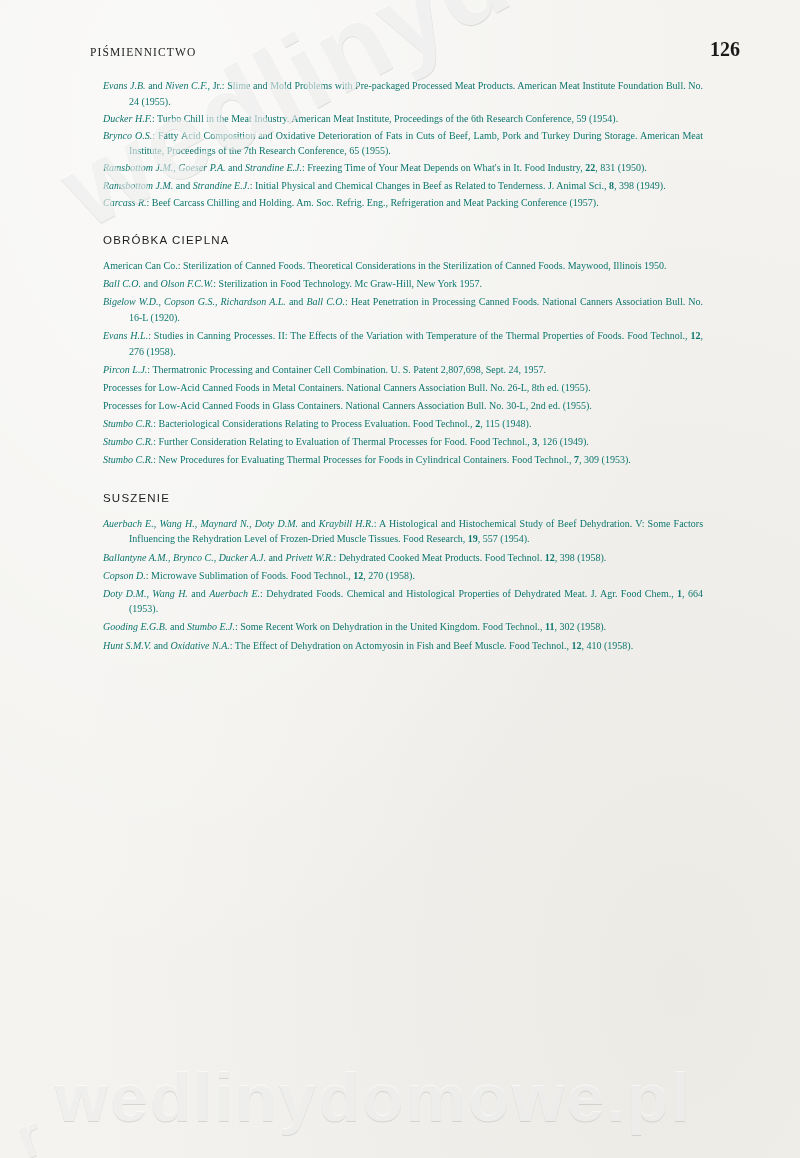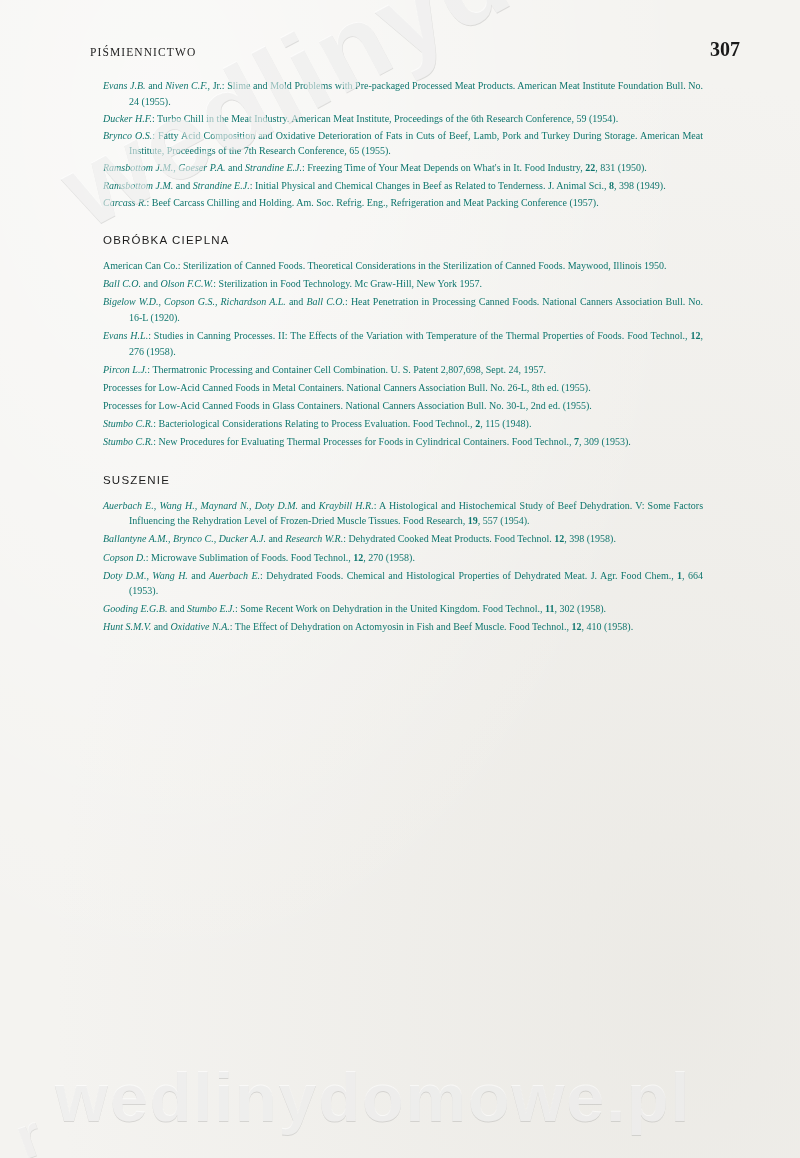--- a/index.html
+++ b/index.html
@@ -140,21 +140,21 @@
 </style>
 </head>
 <body>
 
 <div class="page"></div>
 
 <div class="content">
 
   <header class="page-header">
     <div class="running-head">PIŚMIENNICTWO</div>
-    <div class="page-number">307</div>
+    <div class="page-number">126</div>
   </header>
 
   <div class="body-col">
 
     <div class="group first">
       <div class="ref"><i>Evans J.B.</i> and <i>Niven C.F.</i>, Jr.: Slime and Mold Problems with Pre-packaged Processed Meat Products. American Meat Institute Foundation Bull. No. 24 (1955).</div>
       <div class="ref"><i>Ducker H.F.</i>: Turbo Chill in the Meat Industry. American Meat Institute, Proceedings of the 6th Research Conference, 59 (1954).</div>
       <div class="ref"><i>Brynco O.S.</i>: Fatty Acid Composition and Oxidative Deterioration of Fats in Cuts of Beef, Lamb, Pork and Turkey During Storage. American Meat Institute, Proceedings of the 7th Research Conference, 65 (1955).</div>
       <div class="ref"><i>Ramsbottom J.M.</i>, <i>Goeser P.A.</i> and <i>Strandine E.J.</i>: Freezing Time of Your Meat Depends on What's in It. Food Industry, <b>22</b>, 831 (1950).</div>
       <div class="ref"><i>Ramsbottom J.M.</i> and <i>Strandine E.J.</i>: Initial Physical and Chemical Changes in Beef as Related to Tenderness. J. Animal Sci., <b>8</b>, 398 (1949).</div>
@@ -165,28 +165,29 @@
 
     <div class="group second">
       <div class="ref noindent">American Can Co.: Sterilization of Canned Foods. Theoretical Considerations in the Sterilization of Canned Foods. Maywood, Illinois 1950.</div>
       <div class="ref"><i>Ball C.O.</i> and <i>Olson F.C.W.</i>: Sterilization in Food Technology. Mc Graw-Hill, New York 1957.</div>
       <div class="ref"><i>Bigelow W.D.</i>, <i>Copson G.S.</i>, <i>Richardson A.L.</i> and <i>Ball C.O.</i>: Heat Penetration in Processing Canned Foods. National Canners Association Bull. No. 16-L (1920).</div>
       <div class="ref"><i>Evans H.L.</i>: Studies in Canning Processes. II: The Effects of the Variation with Temperature of the Thermal Properties of Foods. Food Technol., <b>12</b>, 276 (1958).</div>
       <div class="ref"><i>Pircon L.J.</i>: Thermatronic Processing and Container Cell Combination. U. S. Patent 2,807,698, Sept. 24, 1957.</div>
       <div class="ref noindent">Processes for Low-Acid Canned Foods in Metal Containers. National Canners Association Bull. No. 26-L, 8th ed. (1955).</div>
       <div class="ref noindent">Processes for Low-Acid Canned Foods in Glass Containers. National Canners Association Bull. No. 30-L, 2nd ed. (1955).</div>
       <div class="ref"><i>Stumbo C.R.</i>: Bacteriological Considerations Relating to Process Evaluation. Food Technol., <b>2</b>, 115 (1948).</div>
+      <div class="ref"><i>Stumbo C.R.</i>: Further Consideration Relating to Evaluation of Thermal Processes for Food. Food Technol., <b>3</b>, 126 (1949).</div>
       <div class="ref"><i>Stumbo C.R.</i>: New Procedures for Evaluating Thermal Processes for Foods in Cylindrical Containers. Food Technol., <b>7</b>, 309 (1953).</div>
     </div>
 
     <div class="section-title">SUSZENIE</div>
 
     <div class="group third">
       <div class="ref"><i>Auerbach E.</i>, <i>Wang H.</i>, <i>Maynard N.</i>, <i>Doty D.M.</i> and <i>Kraybill H.R.</i>: A Histological and Histochemical Study of Beef Dehydration. V: Some Factors Influencing the Rehydration Level of Frozen-Dried Muscle Tissues. Food Research, <b>19</b>, 557 (1954).</div>
-      <div class="ref"><i>Ballantyne A.M.</i>, <i>Brynco C.</i>, <i>Ducker A.J.</i> and <i>Research W.R.</i>: Dehydrated Cooked Meat Products. Food Technol. <b>12</b>, 398 (1958).</div>
+      <div class="ref"><i>Ballantyne A.M.</i>, <i>Brynco C.</i>, <i>Ducker A.J.</i> and <i>Privett W.R.</i>: Dehydrated Cooked Meat Products. Food Technol. <b>12</b>, 398 (1958).</div>
       <div class="ref"><i>Copson D.</i>: Microwave Sublimation of Foods. Food Technol., <b>12</b>, 270 (1958).</div>
       <div class="ref"><i>Doty D.M.</i>, <i>Wang H.</i> and <i>Auerbach E.</i>: Dehydrated Foods. Chemical and Histological Properties of Dehydrated Meat. J. Agr. Food Chem., <b>1</b>, 664 (1953).</div>
       <div class="ref"><i>Gooding E.G.B.</i> and <i>Stumbo E.J.</i>: Some Recent Work on Dehydration in the United Kingdom. Food Technol., <b>11</b>, 302 (1958).</div>
       <div class="ref"><i>Hunt S.M.V.</i> and <i>Oxidative N.A.</i>: The Effect of Dehydration on Actomyosin in Fish and Beef Muscle. Food Technol., <b>12</b>, 410 (1958).</div>
     </div>
 
   </div>
 </div>
 
 <div class="watermark">

